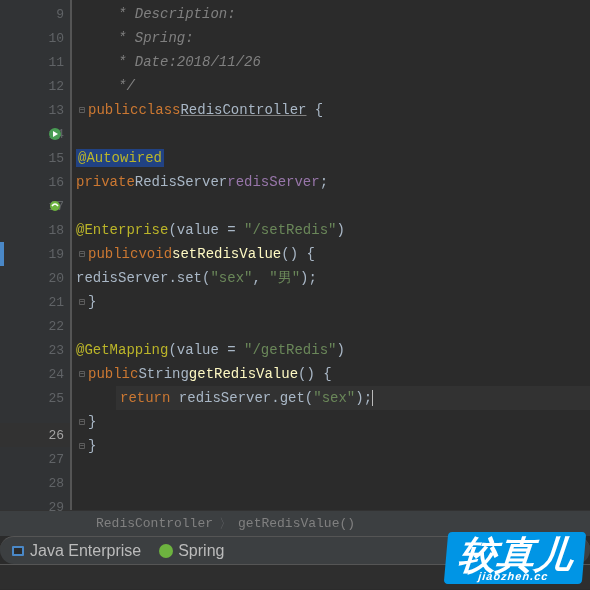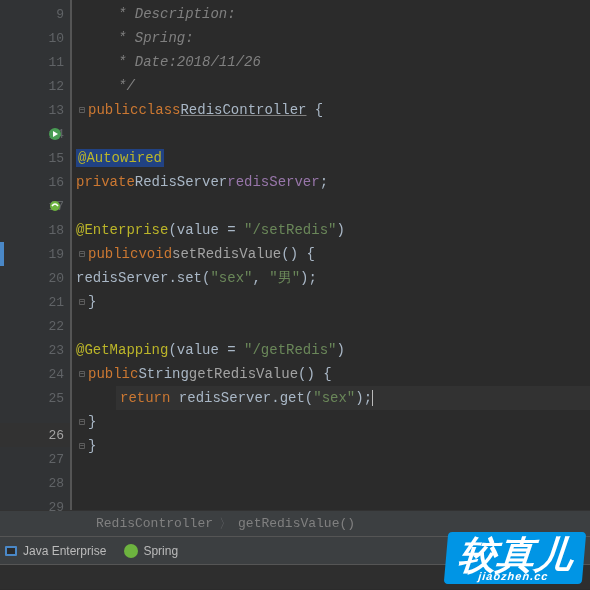--- a/index.html
+++ b/index.html
@@ -36,40 +36,41 @@
 .code-row.active { background: #323232; margin-left: 44px; }
 .fold {
   display: inline-flex; width: 12px; height: 12px;
   color: #6e6e6e; align-items: center; justify-content: center;
   font-size: 10px;
 }
 .c-comment { color: #808080; font-style: italic; text-align: center; }
 .c-anno { color: #bbb529; }
 .c-kw { color: #cc7832; }
 .c-cls { color: #a9b7c6; }
-.c-method { color: #a3a3a3; }
+.c-method { color: #fef9c3; }
 .c-str { color: #6a8759; }
 .c-op { color: #a9b7c6; }
 .c-var { color: #a9b7c6; }
 .c-field { color: #9876aa; }
 .hl-anno { background: #214283; padding: 1px 2px; }
 .underline { text-decoration: underline; text-decoration-color: #808080; }
 .breadcrumb {
   background: #3c3f41; height: 26px;
   display: flex; align-items: center;
   padding-left: 96px; color: #808080; font-size: 13px;
   border-top: 1px solid #323232;
 }
 .breadcrumb .sep { margin: 0 6px; color: #606366; }
 .toolwin {
   background: #3c3f41; height: 28px;
   display: flex; align-items: center; gap: 18px;
-  padding-left: 4px; border-top: 1px solid #555;
-  color: #bbbbbb; font-size: 12px;
+  padding-left: 11px; border-top: 1px solid #555;
+  color: #bbbbbb; font-size: 16px;
   font-family: sans-serif;
+  border-radius: 14px;
 }
 .toolwin .item { display: flex; align-items: center; gap: 5px; }
 .icon-java { width: 14px; height: 14px; }
 .icon-spring {
   width: 14px; height: 14px; border-radius: 50%;
   background: #6db33f; position: relative;
 }
 .status {
   height: 25px; background: #2e2e2e;
   border-top: 1px solid #555;

